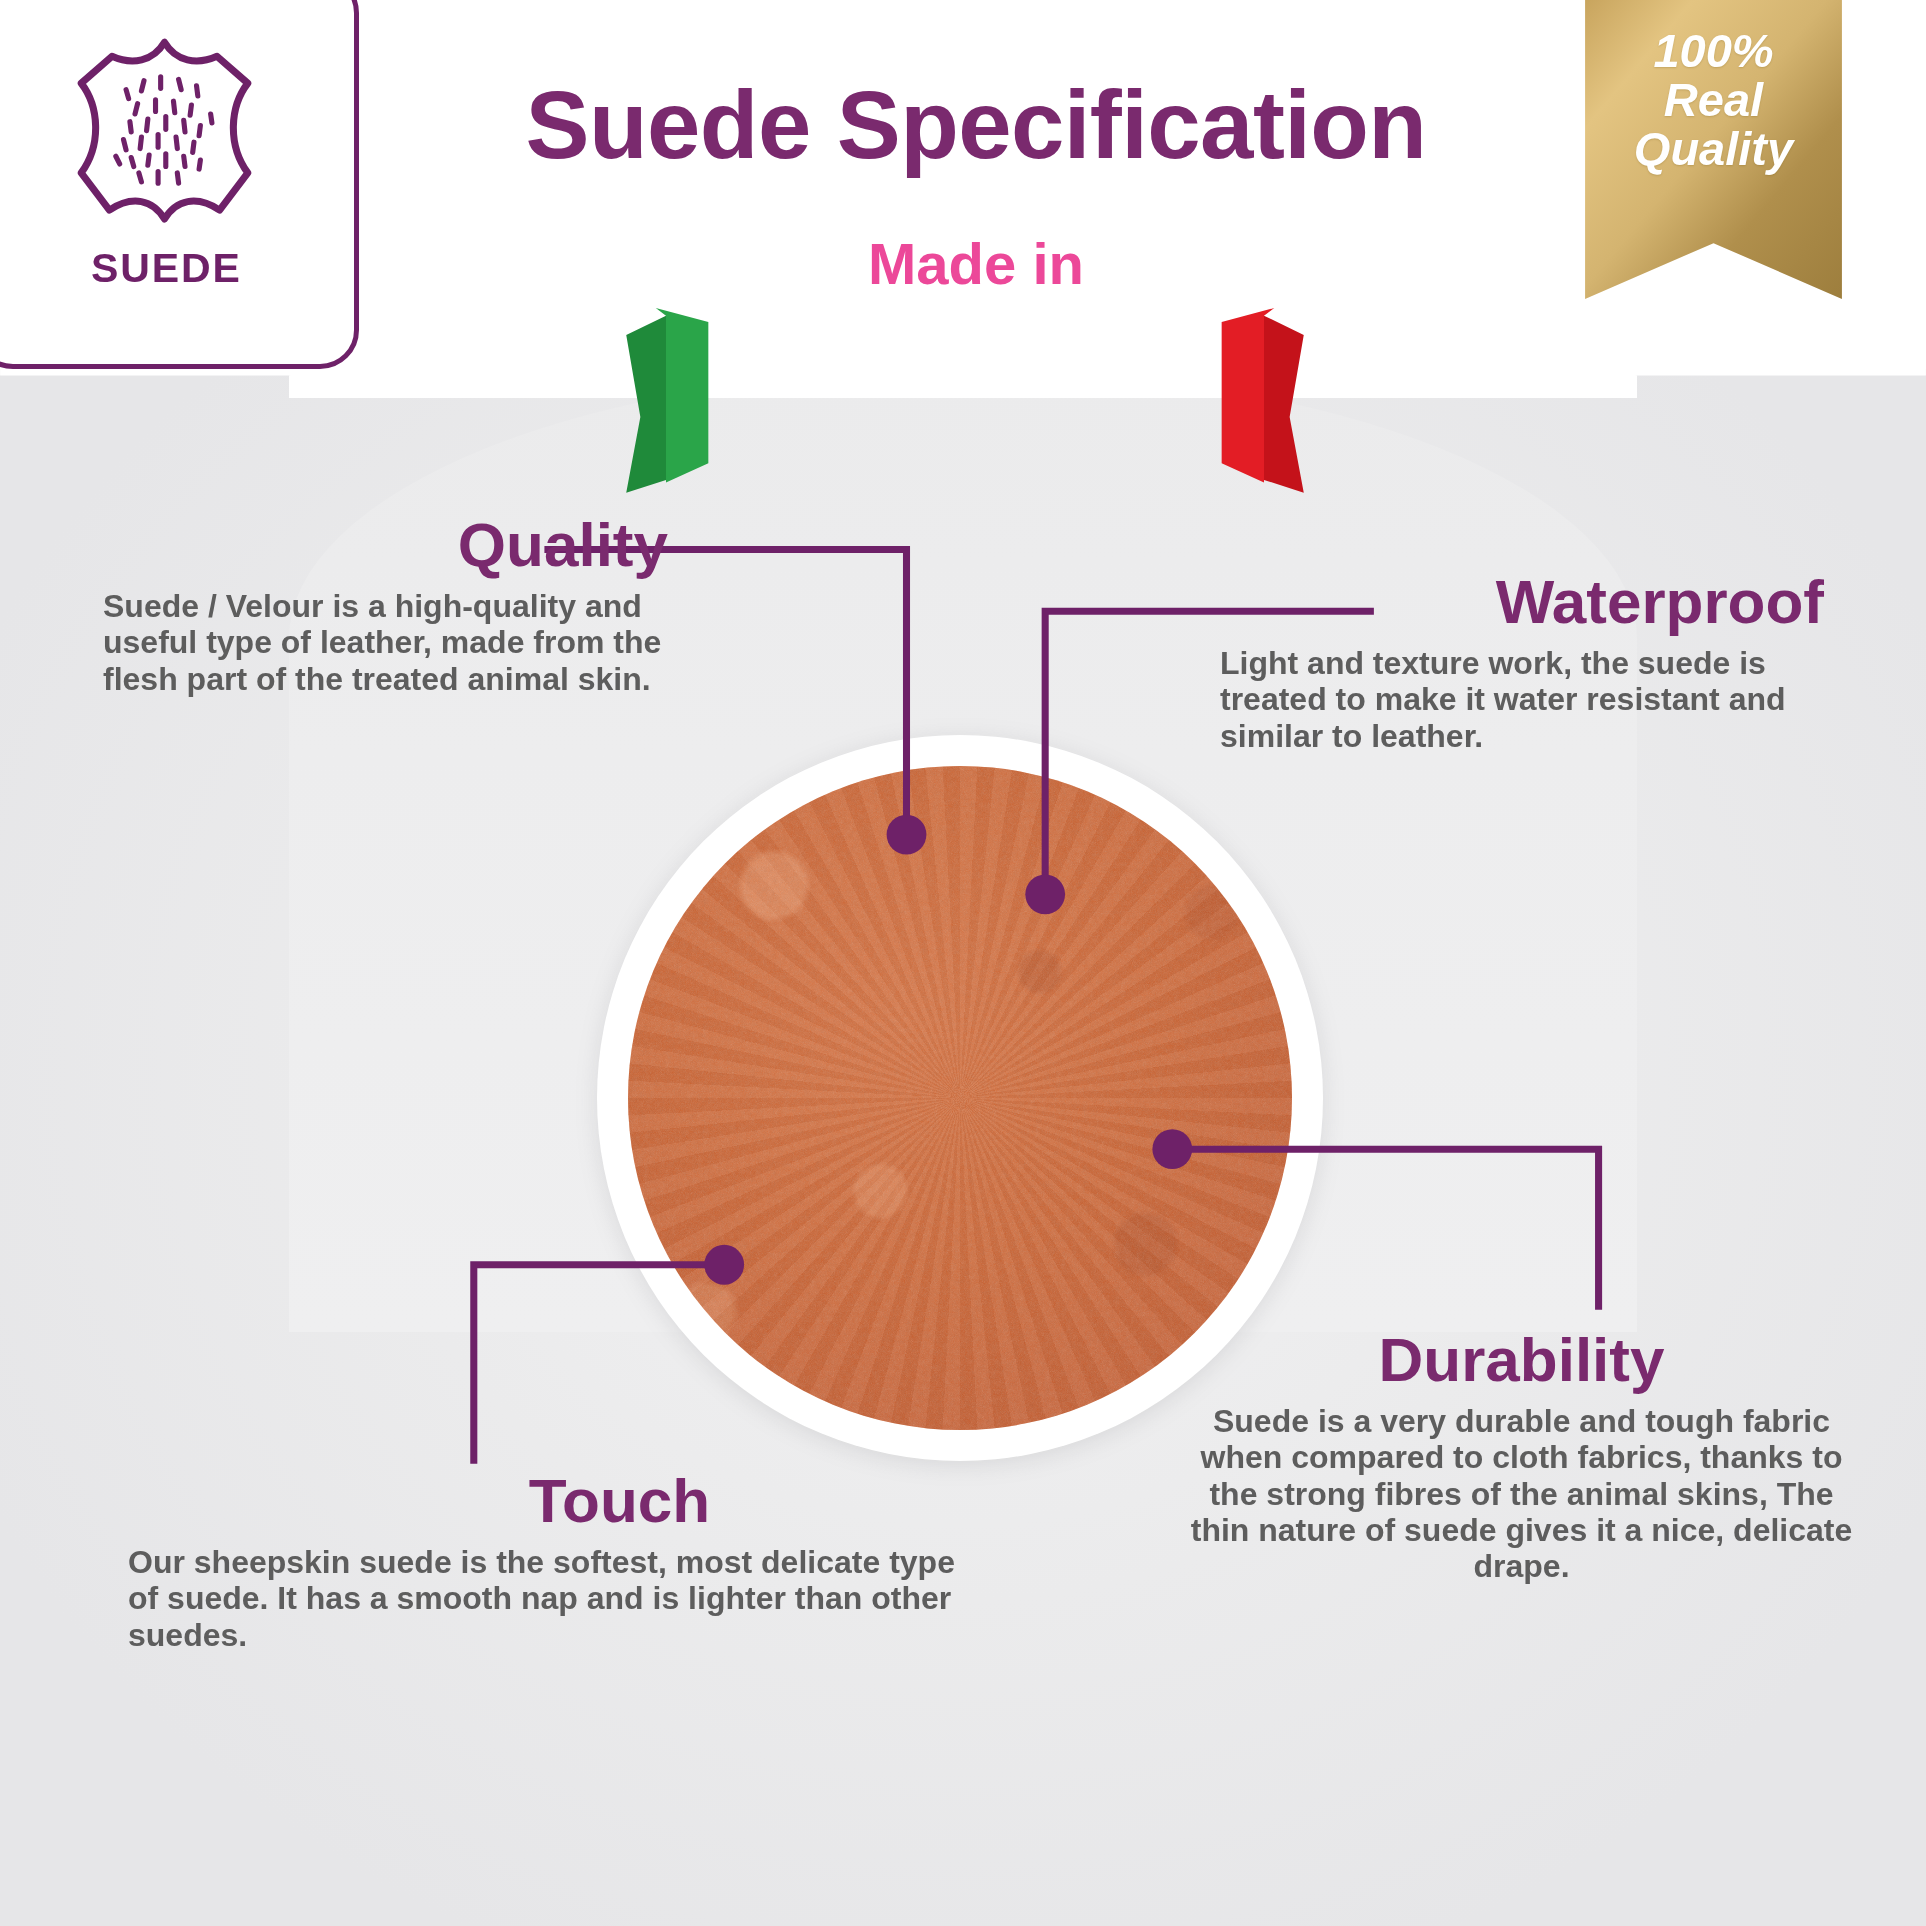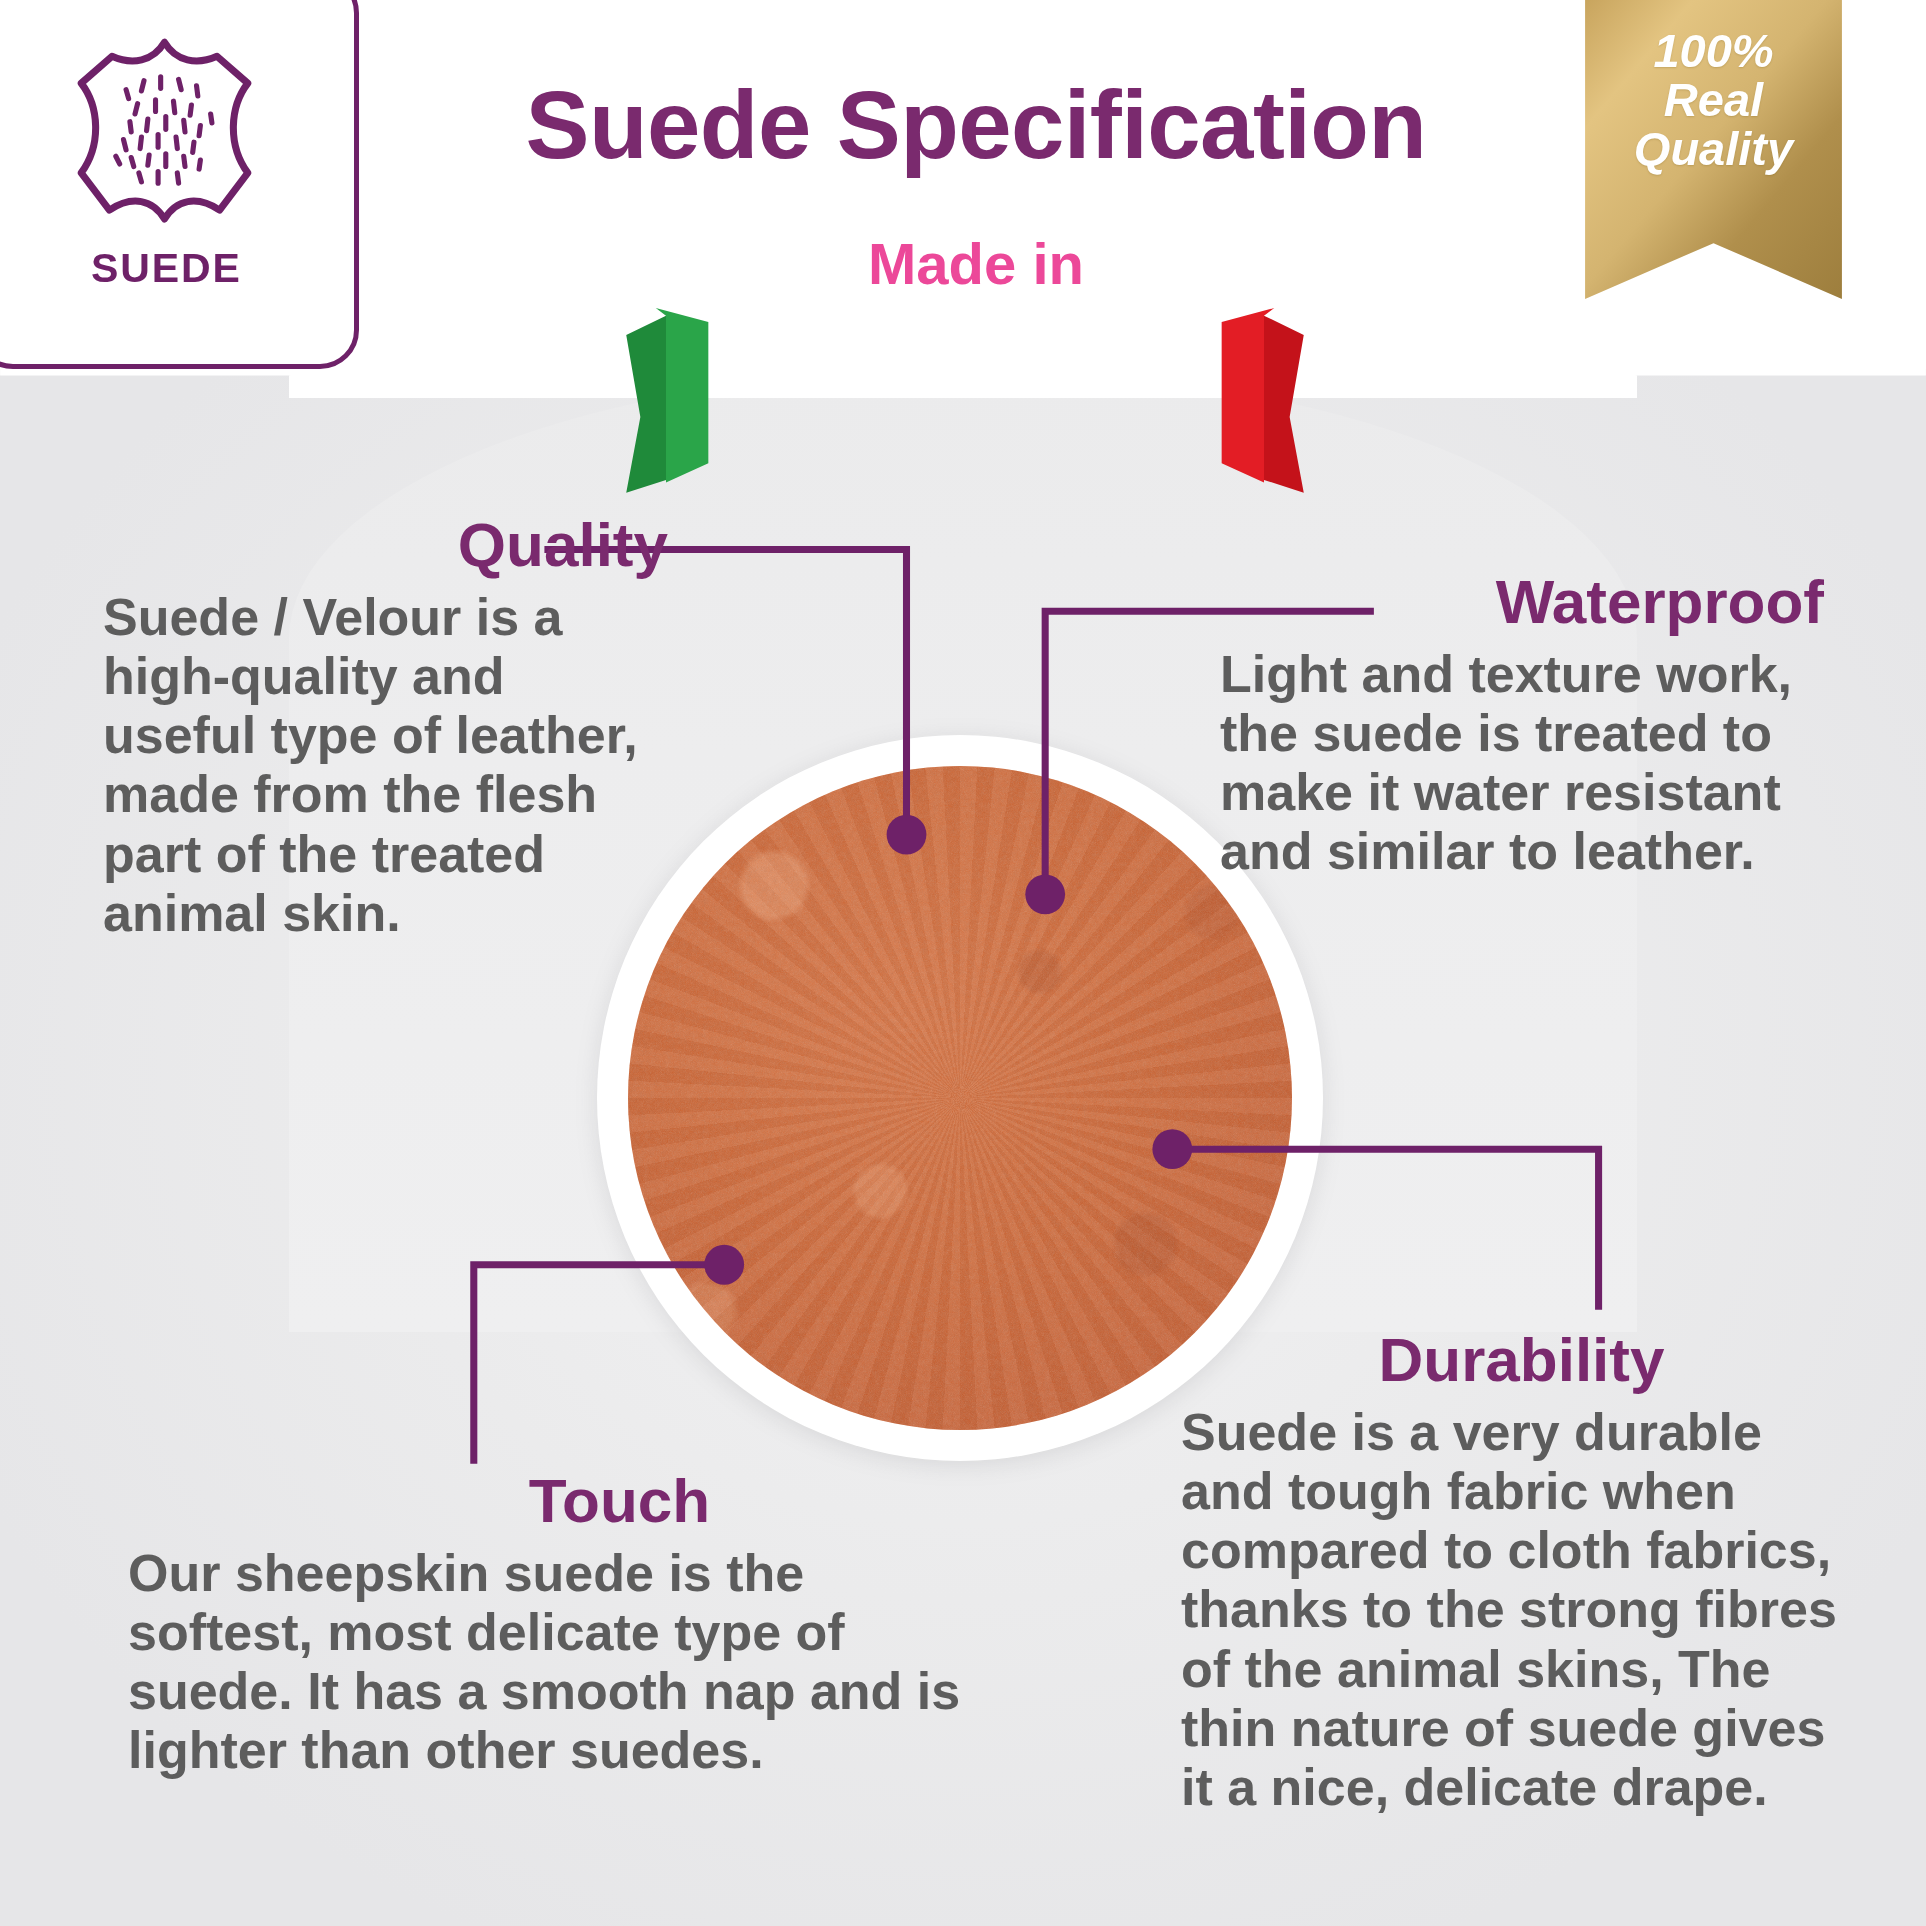--- a/index.html
+++ b/index.html
@@ -109,38 +109,38 @@
   .connectors{position:absolute;left:0;top:0;width:1926px;height:1926px;pointer-events:none;}
 
   
   .callout{position:absolute;}
   .callout h3{
     margin:0 0 11.6px 0;
     font-size:62px;font-weight:bold;color:#7a2a6e;line-height:1;
   }
   .callout p{
     margin:0;
-    font-size:52px;line-height:1.14;color:#5d5d5d;font-weight:600;
+    font-size:32px;line-height:1.14;color:#5d5d5d;font-weight:600;
   }
 
   .c-quality{left:103px;top:514px;width:565px;}
   .c-quality h3{text-align:right;}
   .c-quality p{text-align:left;}
 
   .c-waterproof{left:1220px;top:571px;width:604px;}
   .c-waterproof h3{text-align:right;}
   .c-waterproof p{text-align:left;}
 
   .c-touch{left:128px;top:1470px;width:835px;}
   .c-touch h3{text-align:center;padding-left:148px;}
   .c-touch p{text-align:left;}
 
   .c-durability{left:1181px;top:1329px;width:681px;}
   .c-durability h3{text-align:center;}
-  .c-durability p{}
+  .c-durability p{text-align:center;}
 </style>
 </head>
 <body>
 
 <div id="stage">
 
   <div class="body-panel"></div>
   <div class="arc"></div>
   <div class="header-band" style="background:transparent;"></div>
 

